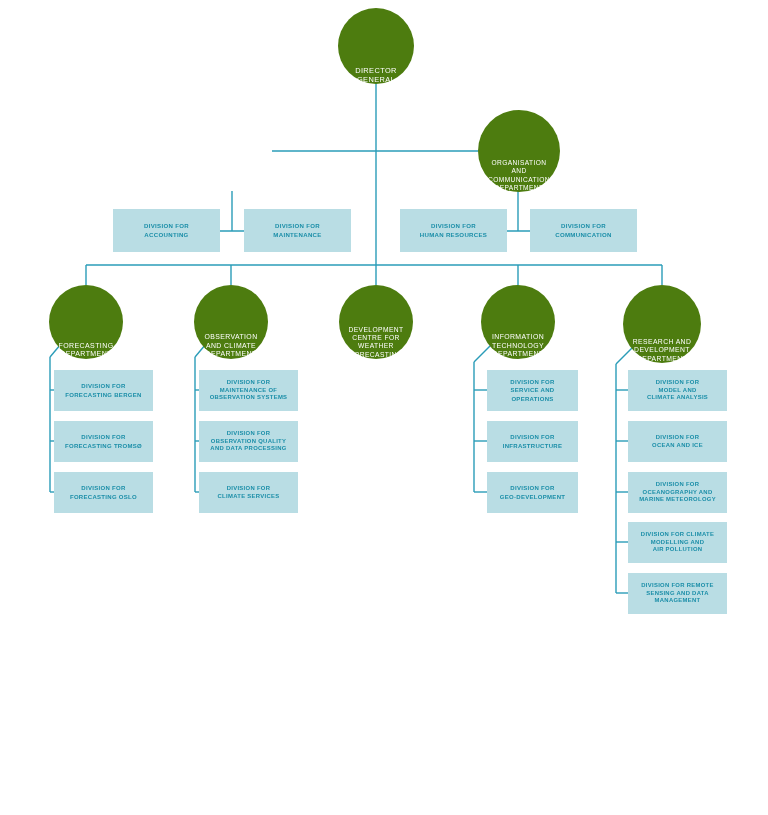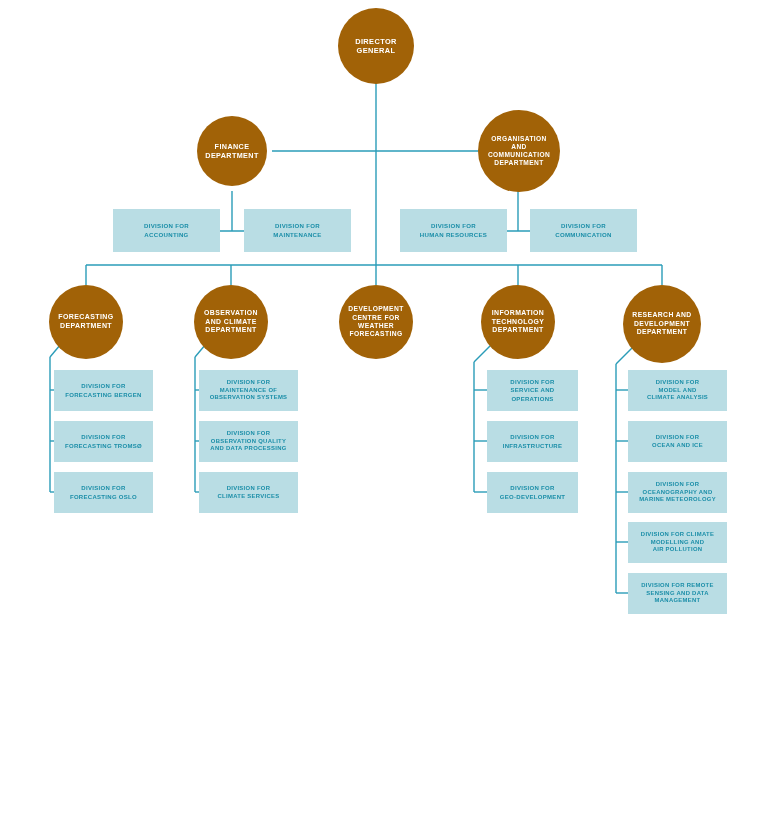--- a/index.html
+++ b/index.html
@@ -21,30 +21,30 @@
   #connector-layer {
     position: absolute;
     left: 0;
     top: 0;
     width: 768px;
     height: 815px;
   }
   .node-circle {
     position: absolute;
     border-radius: 50%;
-    background: #a16207;
+    background: #4d7c0f;
     color: #ffffff;
     display: flex;
-    align-items: center;
+    align-items: flex-end;
     justify-content: center;
     text-align: center;
     box-sizing: border-box;
     letter-spacing: 0.4px;
     line-height: 1.25;
-    font-weight: 700;
+    font-weight: 400;
   }
   .node-circle .circle-label {
     display: block;
     padding: 0 6px;
     white-space: pre-line;
   }
   .node-box {
     position: absolute;
     background: #b9dde4;
     color: #1b8ea8;
@@ -115,24 +115,20 @@
       <path d="M616,542 L628,542"></path>
       <path d="M616,593 L628,593"></path>
     </g>
   </svg>
 
   <div class="node-circle" style="left:338px; top:8px; width:76px; height:76px; font-size:7.4px;">
     <span class="circle-label">DIRECTOR
 GENERAL</span>
   </div>
 
-  <div class="node-circle" style="left:197px; top:116px; width:70px; height:70px; font-size:7.2px;">
-    <span class="circle-label">FINANCE
-DEPARTMENT</span>
-  </div>
 
   <div class="node-circle" style="left:478px; top:110px; width:82px; height:82px; font-size:6.6px;">
     <span class="circle-label">ORGANISATION
 AND
 COMMUNICATION
 DEPARTMENT</span>
   </div>
 
   <div class="node-box" style="left:113px; top:209px; width:107px; height:43px; font-size:6.1px;">
     <span class="box-label">DIVISION FOR

